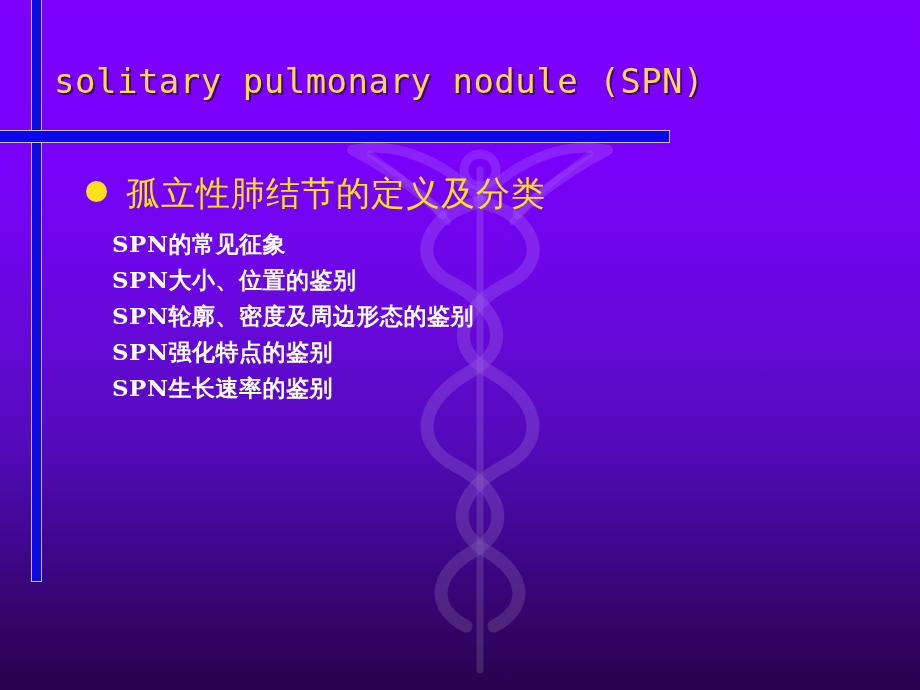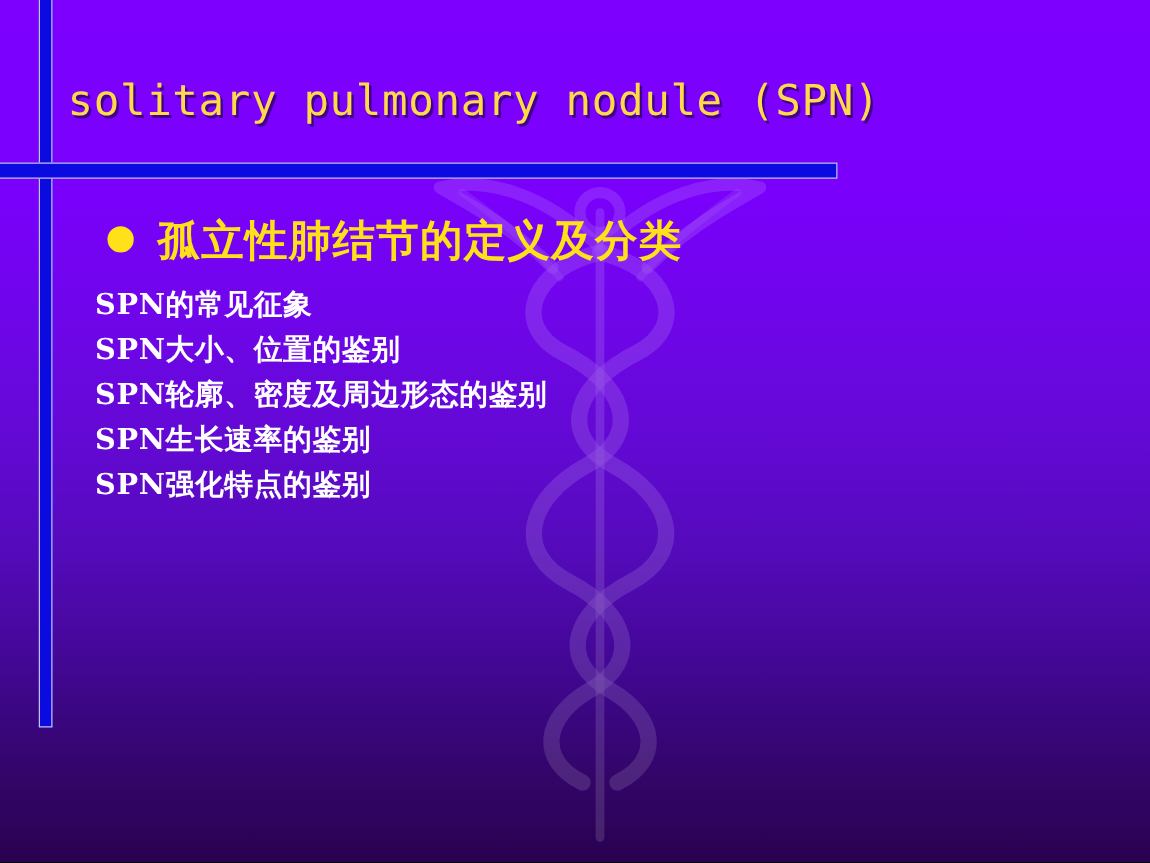--- a/index.html
+++ b/index.html
@@ -95,21 +95,20 @@
     left: 0;
     top: 168px;
     width: 920px;
   }
   .bullet-row {
     position: relative;
     display: flex;
     align-items: flex-start;
     padding-left: 86px;
     margin-bottom: 8px;
-    font-weight: bold;
   }
   .dot {
     flex: 0 0 auto;
     width: 21px;
     height: 21px;
     border-radius: 50%;
     margin-top: 13px;
     margin-right: 19px;
     background: #ffffff;
   }
@@ -122,21 +121,21 @@
     color: #ffffff;
     letter-spacing: 1px;
     white-space: nowrap;
   }
   .bullet-text.accent { color: #ffe11a; }
 
   
   .sub-list {
     margin-top: 4px;
     margin-bottom: 10px;
-    padding-left: 76px;
+    padding-left: 112px;
   }
   .sub-item {
     font-family: "DejaVu Serif", "Liberation Serif", serif;
     font-weight: 700;
     font-size: 23px;
     line-height: 36px;
     color: #ffffff;
     letter-spacing: 0.5px;
     white-space: nowrap;
   }
@@ -192,19 +191,19 @@
       <span class="dot accent"></span>
       <span class="bullet-text accent">孤立性肺结节的定义及分类</span>
     </div>
 
 
 
     <div class="sub-list">
       <div class="sub-item">SPN的常见征象</div>
       <div class="sub-item">SPN大小、位置的鉴别</div>
       <div class="sub-item">SPN轮廓、密度及周边形态的鉴别</div>
+      <div class="sub-item">SPN强化特点的鉴别</div>
       <div class="sub-item">SPN生长速率的鉴别</div>
-      <div class="sub-item">SPN强化特点的鉴别</div>
     </div>
 
 
   </div>
 </div>
 
 </body></html>

